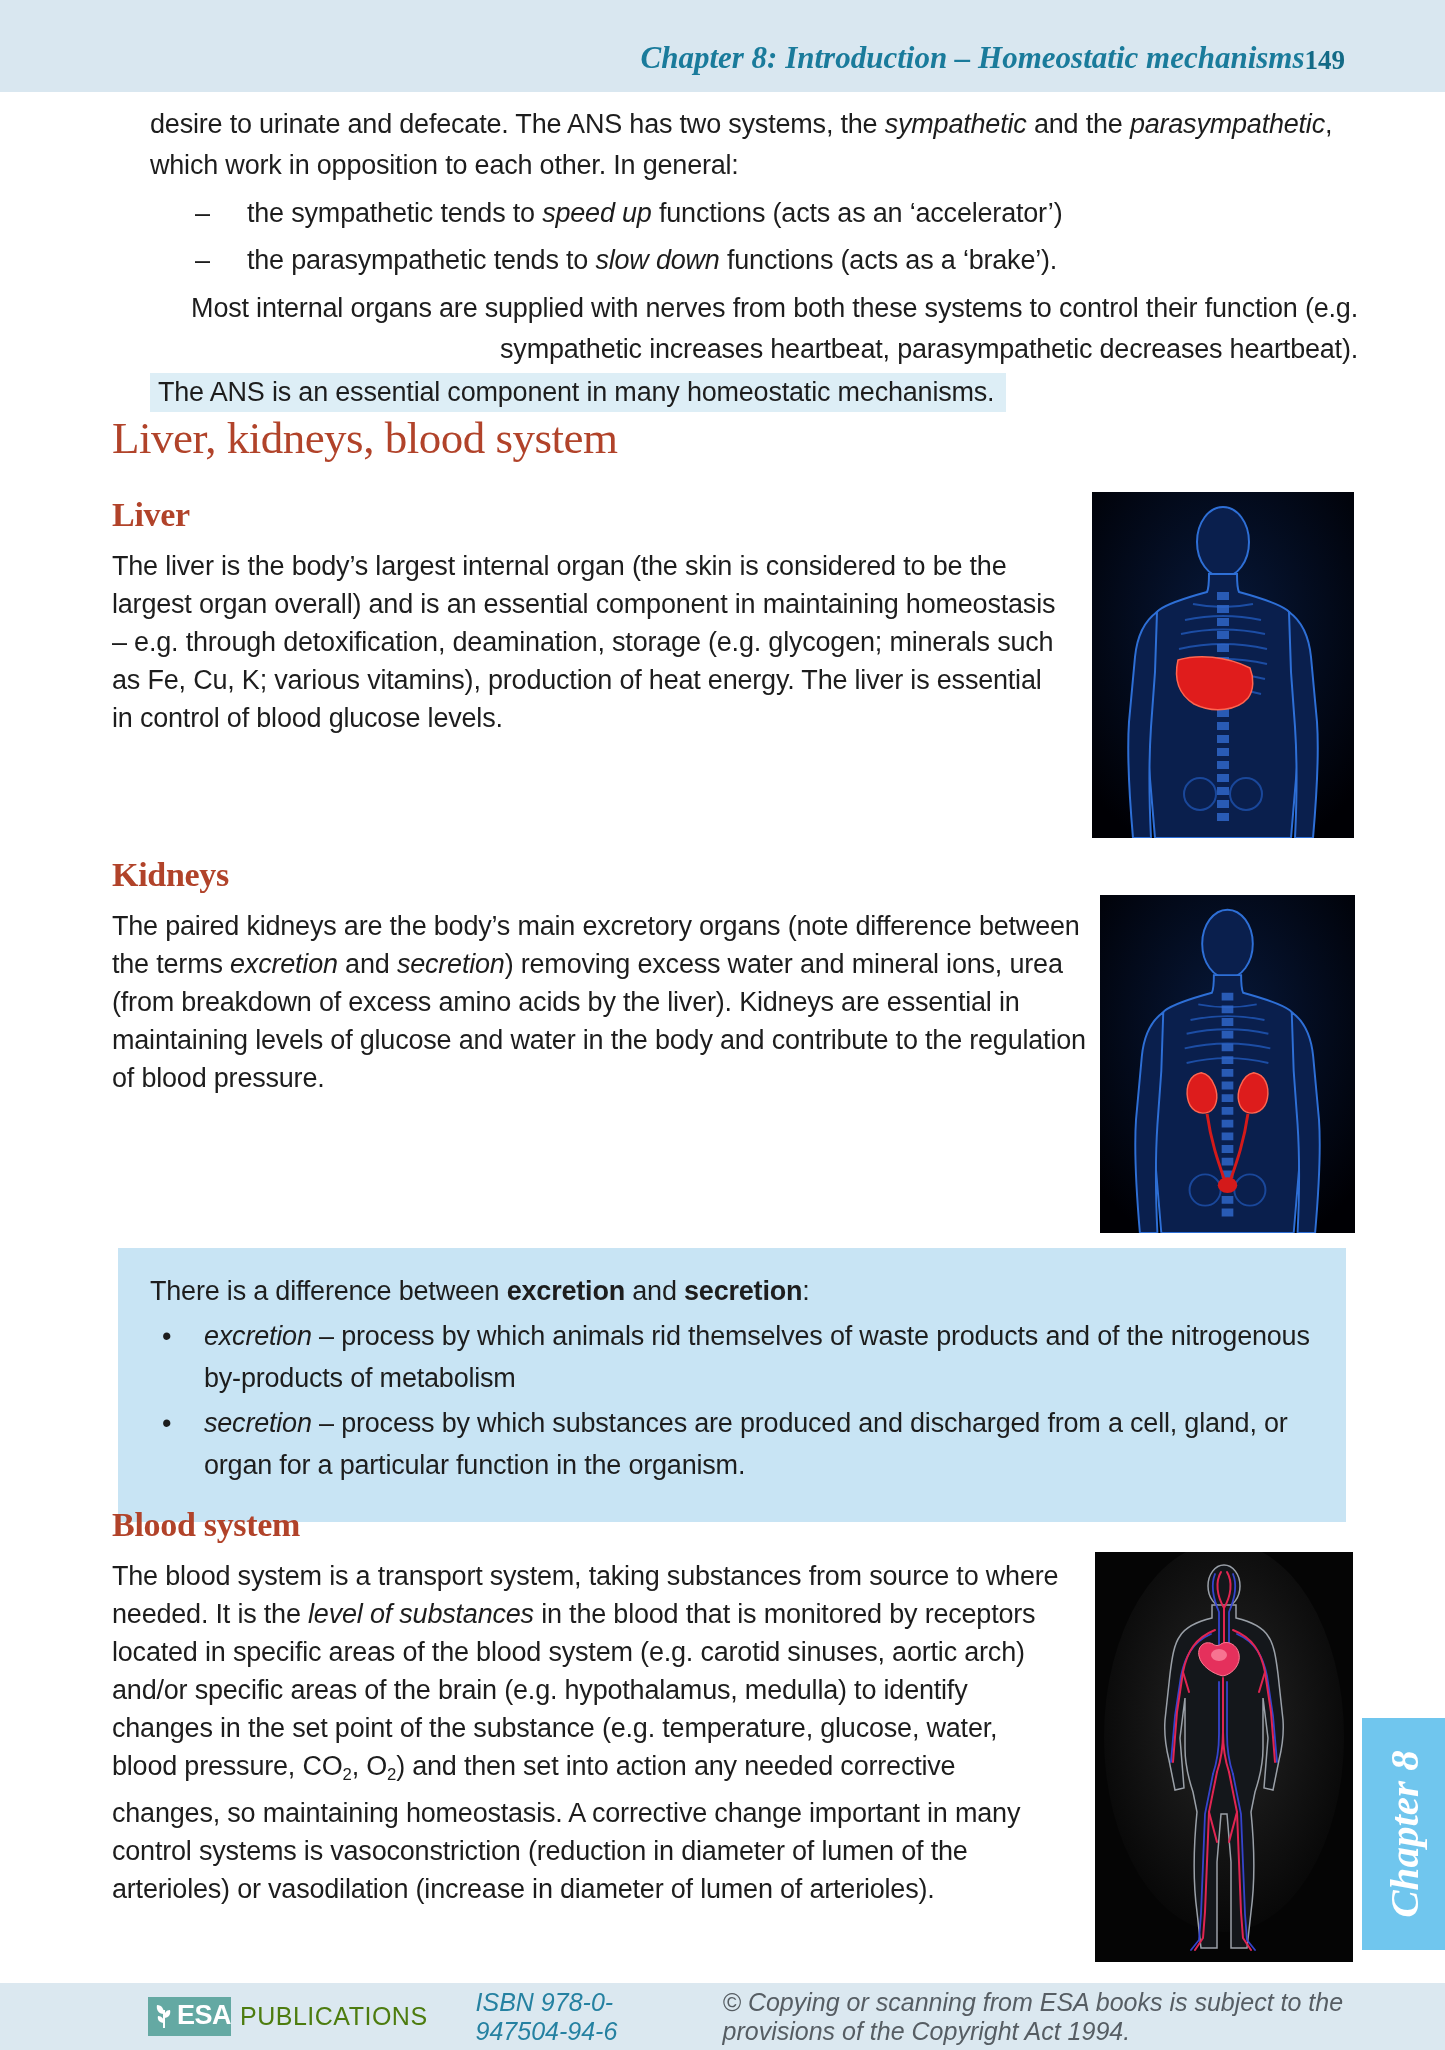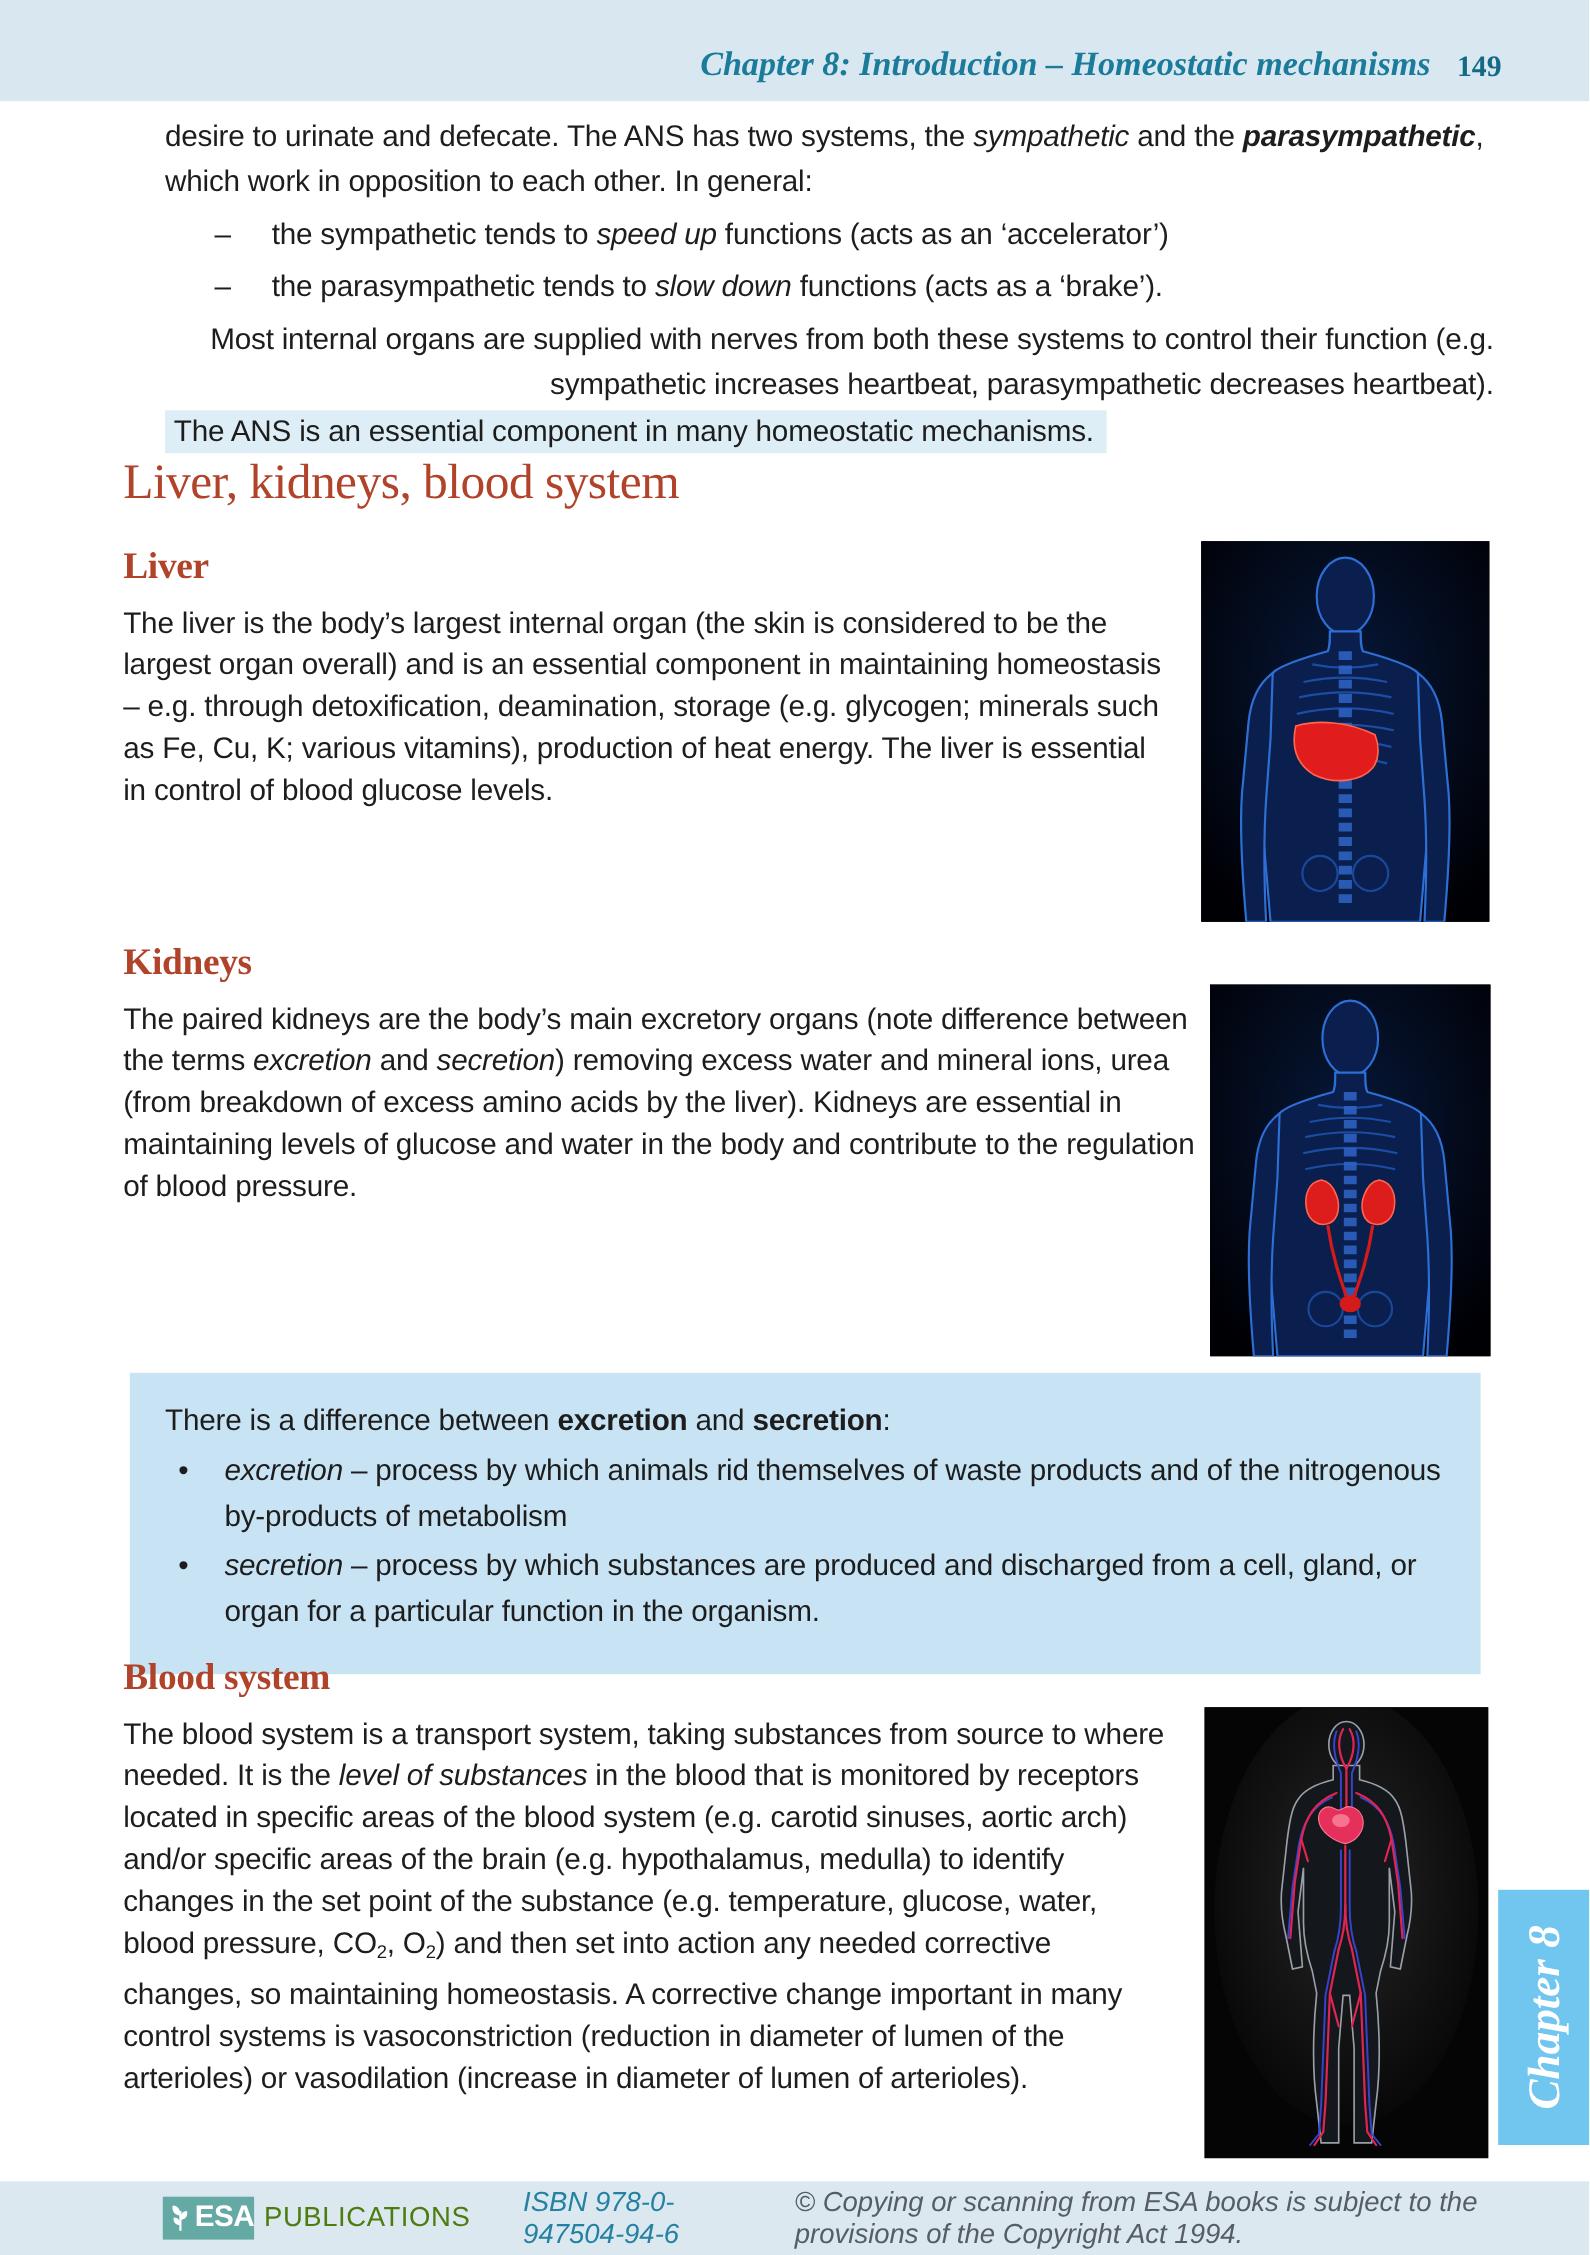--- a/index.html
+++ b/index.html
@@ -7,21 +7,21 @@
   .page {
     position:relative; width:1445px; height:2050px; background:#ffffff;
     font-family:"Liberation Sans","DejaVu Sans",sans-serif; color:#1d1d1d;
     overflow:hidden;
   }
   
   .page-header {
     position:absolute; left:0; top:0; width:1445px; height:92px;
     background:var(--header-bg,#d9e7f0);
     display:flex; align-items:flex-end; justify-content:flex-end;
-    padding:0 80px 16px 0; gap:24px;
+    padding:0 100px 16px 0; 
     font-family:"Liberation Serif","DejaVu Serif",serif;
   }
   .header-title { font-style:italic; font-weight:bold; font-size:31px; color:var(--header-text,#1a7b9b); white-space:nowrap; }
   .page-number  { font-weight:bold; font-size:27px; color:var(--page-number,#136a86); }
   
   .body-text { font-size:27px; line-height:41px; letter-spacing:-0.2px; }
   .tight .body-text, .tight.body-text { line-height:38px; }
   .sub { font-size:0.62em; vertical-align:-0.28em; }
   
   .intro { position:absolute; left:150px; top:104px; width:1208px; }
@@ -94,21 +94,21 @@
 <body>
 
 <div class="page">
 
   <header class="page-header">
     <span class="header-title">Chapter 8: Introduction – Homeostatic mechanisms</span>
     <span class="page-number">149</span>
   </header>
 
   <section class="intro">
-    <p class="body-text"><span>desire to urinate and defecate. The ANS has two systems, the </span><span style="font-style: italic;">sympathetic</span><span> and the </span><span style="font-style: italic; font-weight: bold;">parasympathetic</span><span>, which work in opposition to each other. In general:</span></p>
+    <p class="body-text"><span>desire to urinate and defecate. The ANS has two systems, the </span><span style="font-style: italic;">sympathetic</span><span> and the </span><span style="font-style: italic;">parasympathetic</span><span>, which work in opposition to each other. In general:</span></p>
     <div class="dash-list">
       <div class="dash-item">
         <span class="dash-marker">–</span>
         <span class="dash-text body-text"><span>the sympathetic tends to </span><span style="font-style: italic; margin-top: 20px;">speed up</span><span> functions (acts as an ‘accelerator’)</span></span>
       </div>
       <div class="dash-item">
         <span class="dash-marker">–</span>
         <span class="dash-text body-text"><span>the parasympathetic tends to </span><span style="font-style: italic;">slow down</span><span> functions (acts as a ‘brake’).</span></span>
       </div>
     </div>

